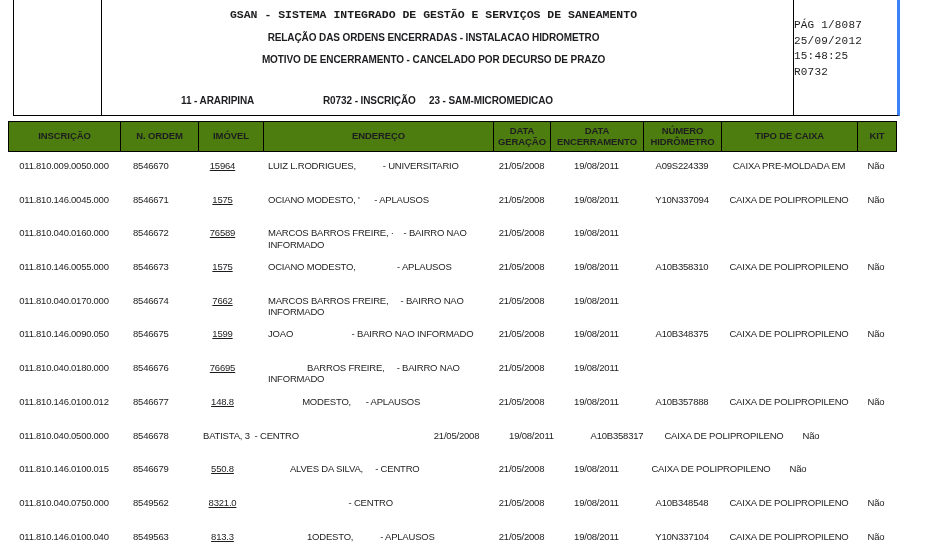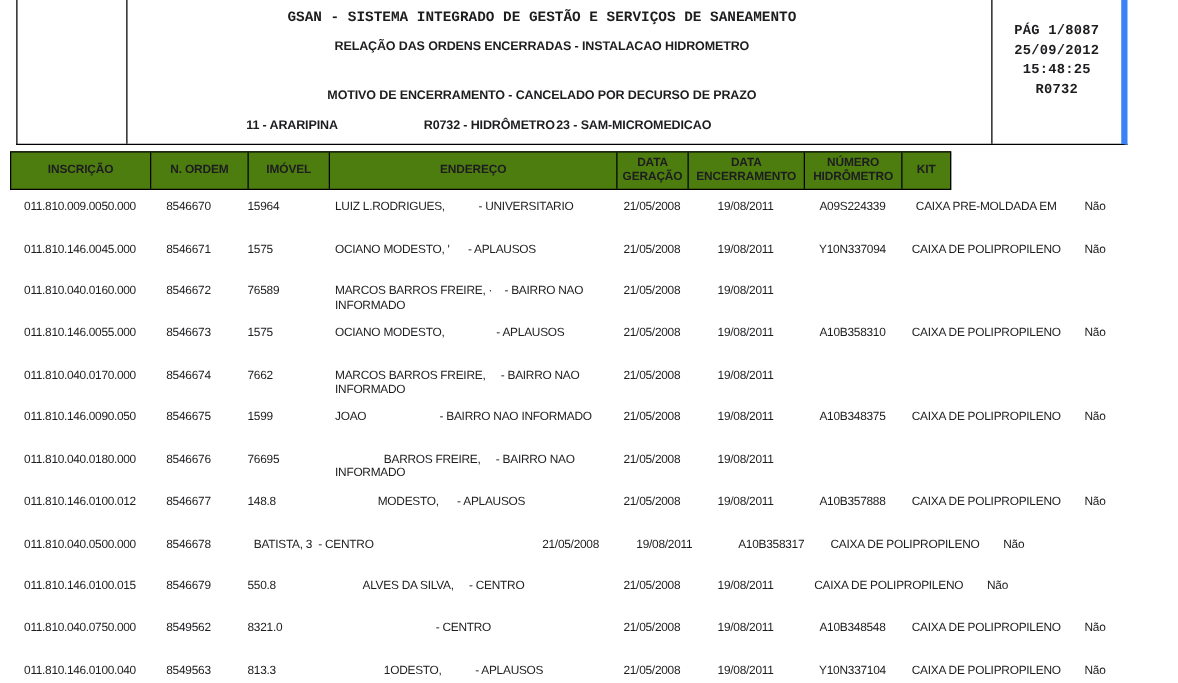--- a/index.html
+++ b/index.html
@@ -6,39 +6,39 @@
   body{
     width:942px;height:546px;position:relative;overflow:hidden;
     background:#ffffff;color:#1d1d20;
     font-family:"Liberation Sans","DejaVu Sans",sans-serif;
     -webkit-font-smoothing:antialiased;
   }
   
   .header-box{
     position:absolute;left:13px;top:0;width:883px;height:115px;
     display:flex;box-sizing:content-box;
-    border-left:1px solid #000;border-right:5px solid #3b82f6;border-bottom:1px solid #000;gap:16px;
+    border-left:1px solid #000;border-right:3px solid #3b82f6;border-bottom:1px solid #000;
   }
   .hb-left{width:87px;border-right:1px solid #000;}
   .hb-main{flex:1;position:relative;text-align:center;}
   .hb-titles{padding-right:28px;}
   .title1{
     margin-top:8px;font-family:"Liberation Mono","DejaVu Sans Mono",monospace;
     font-size:11.5px;font-weight:bold;white-space:pre;
   }
   .title2{margin-top:11px;font-size:10px;font-weight:bold;letter-spacing:-0.1px;}
-  .title3{margin-top:28px;font-size:10px;font-weight:bold;letter-spacing:-0.1px;}
+  .title3{margin-top:11px;font-size:10px;font-weight:bold;letter-spacing:-0.1px;}
   .hb-meta{position:absolute;top:95px;font-size:10px;font-weight:bold;white-space:nowrap;letter-spacing:-0.1px;}
   .meta-locality{left:79px;}
   .meta-report{left:221px;}
   .meta-sector{left:327px;}
   .hb-right{
-    width:104px;border-left:1px solid #000;text-align:center;
+    width:104px;border-left:1px solid #000;text-align:left;
     font-family:"Liberation Mono","DejaVu Sans Mono",monospace;
-    font-size:11px;font-weight:bold;line-height:15.5px;padding-top:18px;
+    font-size:11px;font-weight:normal;line-height:15.5px;padding-top:18px;
     box-sizing:border-box;letter-spacing:0.2px;
   }
   
   .thead{
     position:absolute;left:8px;top:121px;height:31px;display:flex;
     border:1.5px solid #000;box-sizing:border-box;background:#4d7c0f;
   }
   .thead .cell{
     box-sizing:border-box;display:flex;align-items:center;justify-content:center;
     text-align:center;font-weight:bold;font-size:9.5px;line-height:10.5px;
@@ -55,38 +55,38 @@
   .c1{width:78px;}
   .c2{width:65px;}
   .c3{width:230px;}
   .c4{width:57px;}
   .c5{width:93px;}
   .c6{width:78px;}
   .c7{width:136px;}
   .c8{width:38px;}
   .tbody .c0{text-align:center;letter-spacing:-0.25px;}
   .tbody .c1{padding-left:13px;}
-  .tbody .c2{text-align:left;padding-right:16px;}
+  .tbody .c2{text-align:center;padding-right:16px;text-decoration:underline;}
   .tbody .c3{padding-left:5px;white-space:pre-wrap;line-height:11.3px;}
   .tbody .c4,.tbody .c5,.tbody .c6,.tbody .c7,.tbody .c8{text-align:center;}
 </style>
 </head>
 <body>
 
 <div class="header-box">
   <div class="hb-left"></div>
 
   <div class="hb-main">
     <div class="hb-titles">
       <div class="title1">GSAN - SISTEMA INTEGRADO DE GESTÃO E SERVIÇOS DE SANEAMENTO</div>
       <div class="title2">RELAÇÃO DAS ORDENS ENCERRADAS - INSTALACAO HIDROMETRO</div>
       <div class="title3">MOTIVO DE ENCERRAMENTO - CANCELADO POR DECURSO DE PRAZO</div>
     </div>
     <span class="hb-meta meta-locality">11 - ARARIPINA</span>
-    <span class="hb-meta meta-report">R0732 - HIDRÔMETRO</span>
+    <span class="hb-meta meta-report">R0732 - INSCRIÇÃO</span>
     <span class="hb-meta meta-sector">23 - SAM-MICROMEDICAO</span>
   </div>
 
   <div class="hb-right">
     <div>PÁG 1/8087</div>
     <div>25/09/2012</div>
     <div>15:48:25</div>
     <div>R0732</div>
   </div>
 </div>
@@ -95,20 +95,21 @@
     <div class="cell c0">INSCRIÇÃO</div>
     <div class="cell c1">N. ORDEM</div>
     <div class="cell c2">IMÓVEL</div>
     <div class="cell c3">ENDEREÇO</div>
     <div class="cell c4">DATA
 GERAÇÃO</div>
     <div class="cell c5">DATA
 ENCERRAMENTO</div>
     <div class="cell c6">NÚMERO
 HIDRÔMETRO</div>
+    <div class="cell c7">TIPO DE CAIXA</div>
     <div class="cell c8">KIT</div>
   </div>
 <div class="tbody" id="tbody">
     <div class="row">
       <div class="cell c0">011.810.009.0050.000</div>
       <div class="cell c1">8546670</div>
       <div class="cell c2">15964</div>
       <div class="cell c3">LUIZ L.RODRIGUES,           - UNIVERSITARIO</div>
       <div class="cell c4">21/05/2008</div>
       <div class="cell c5">19/08/2011</div>

